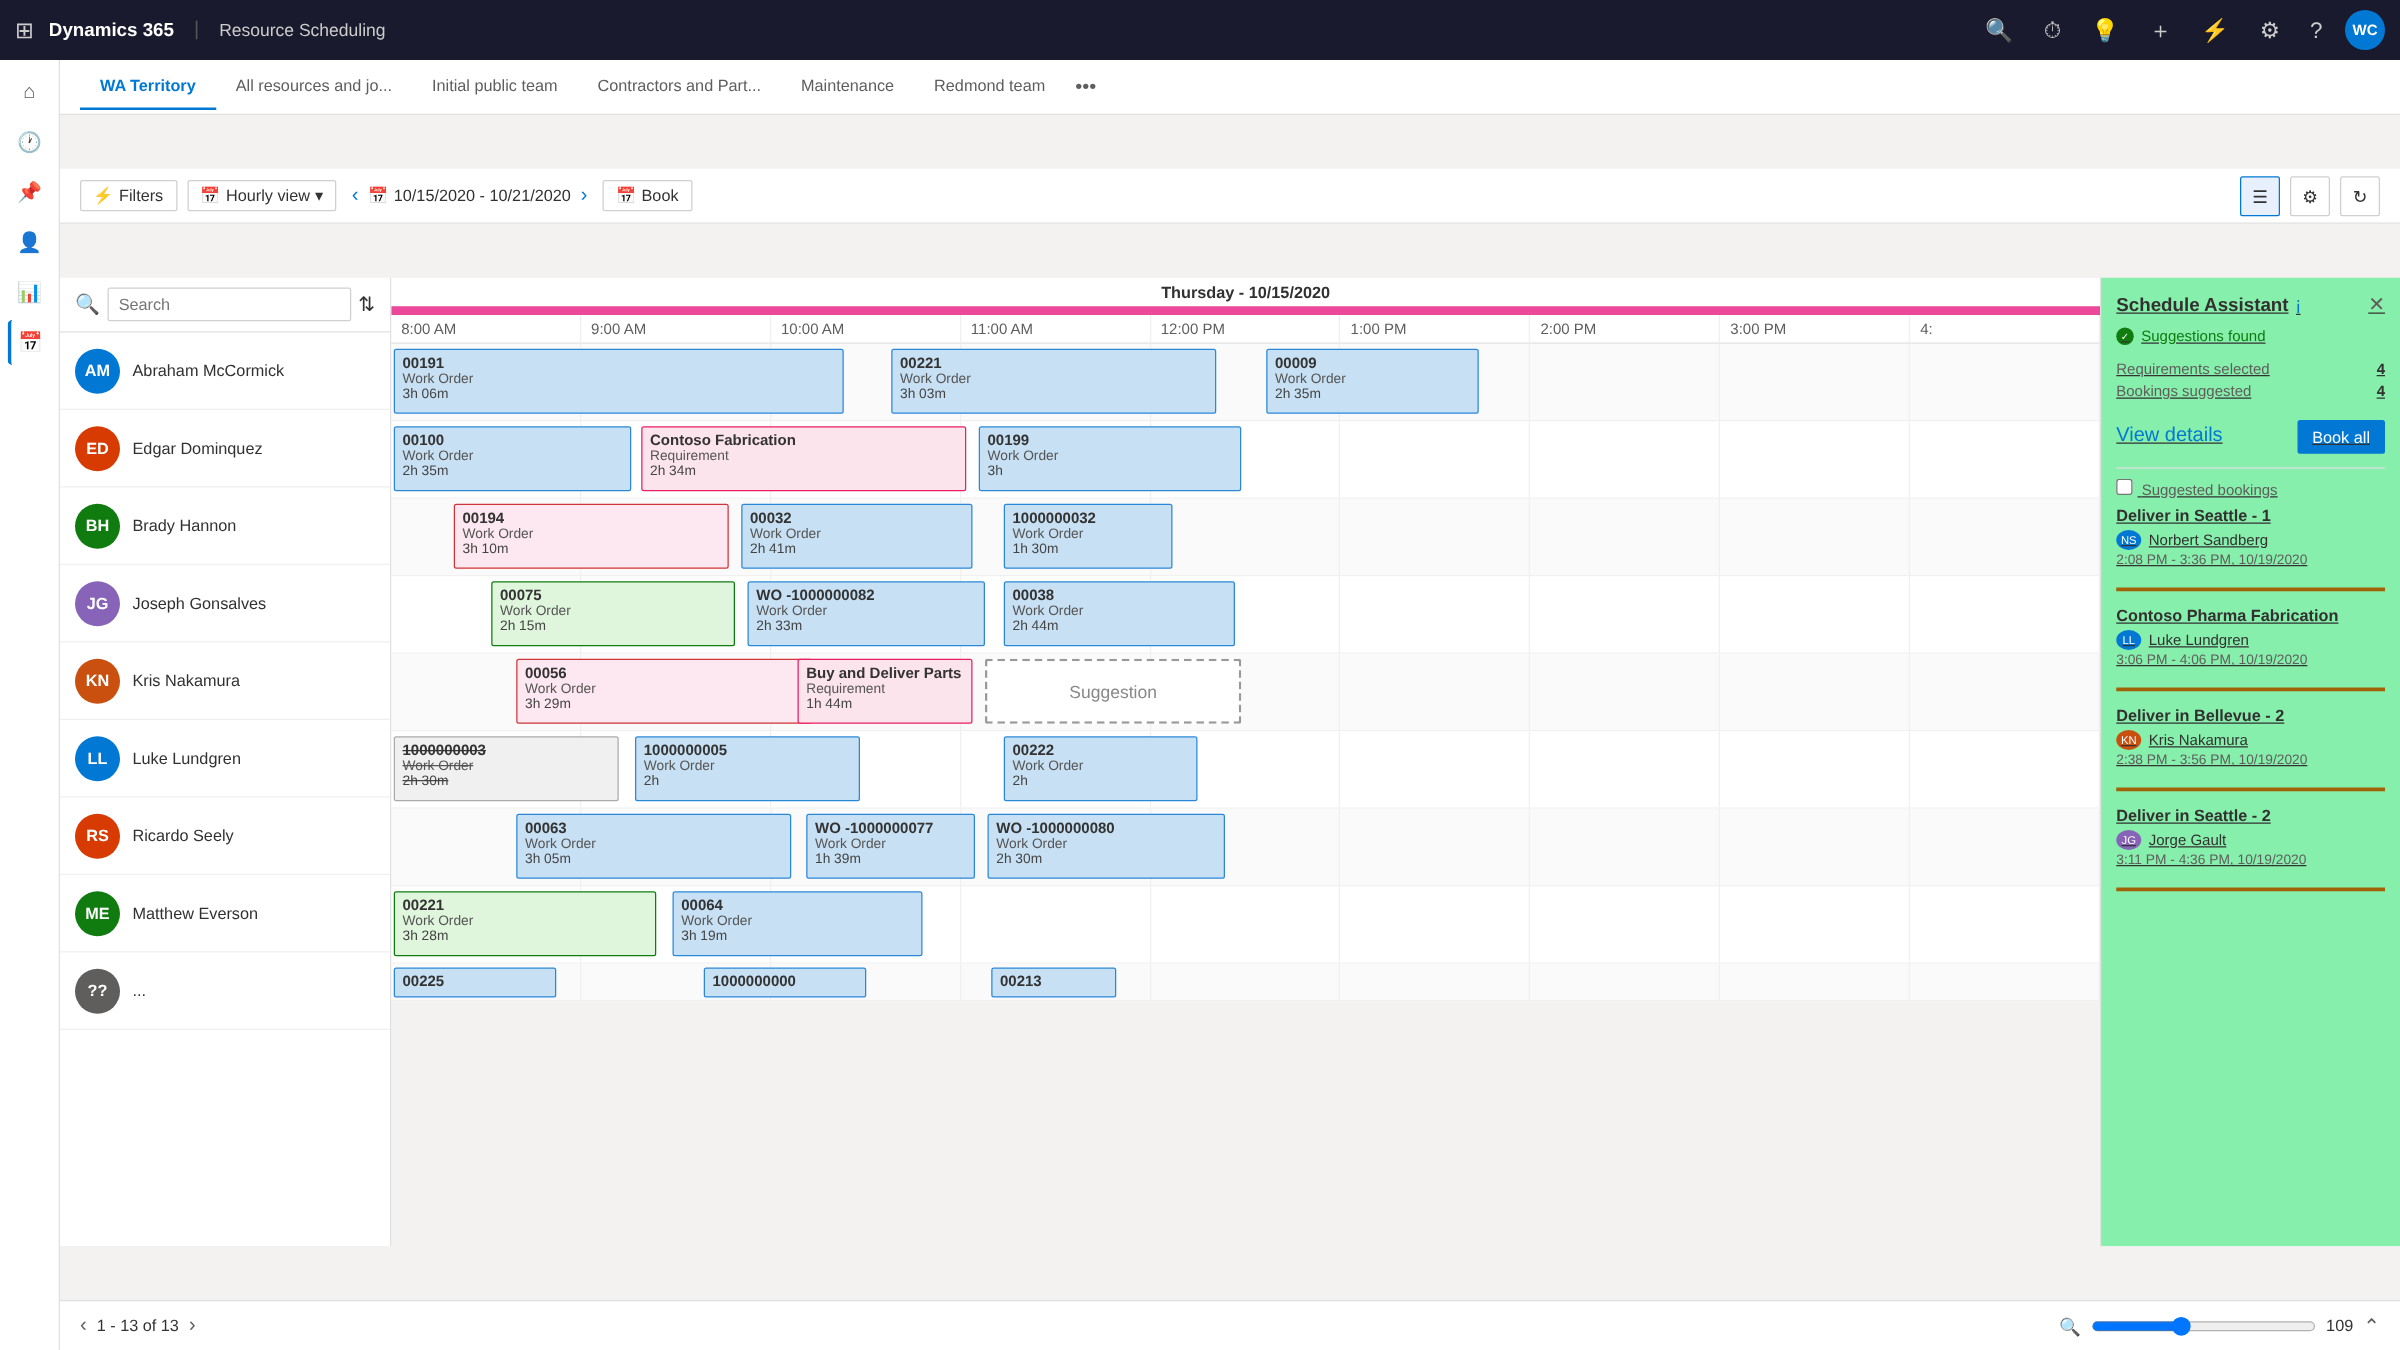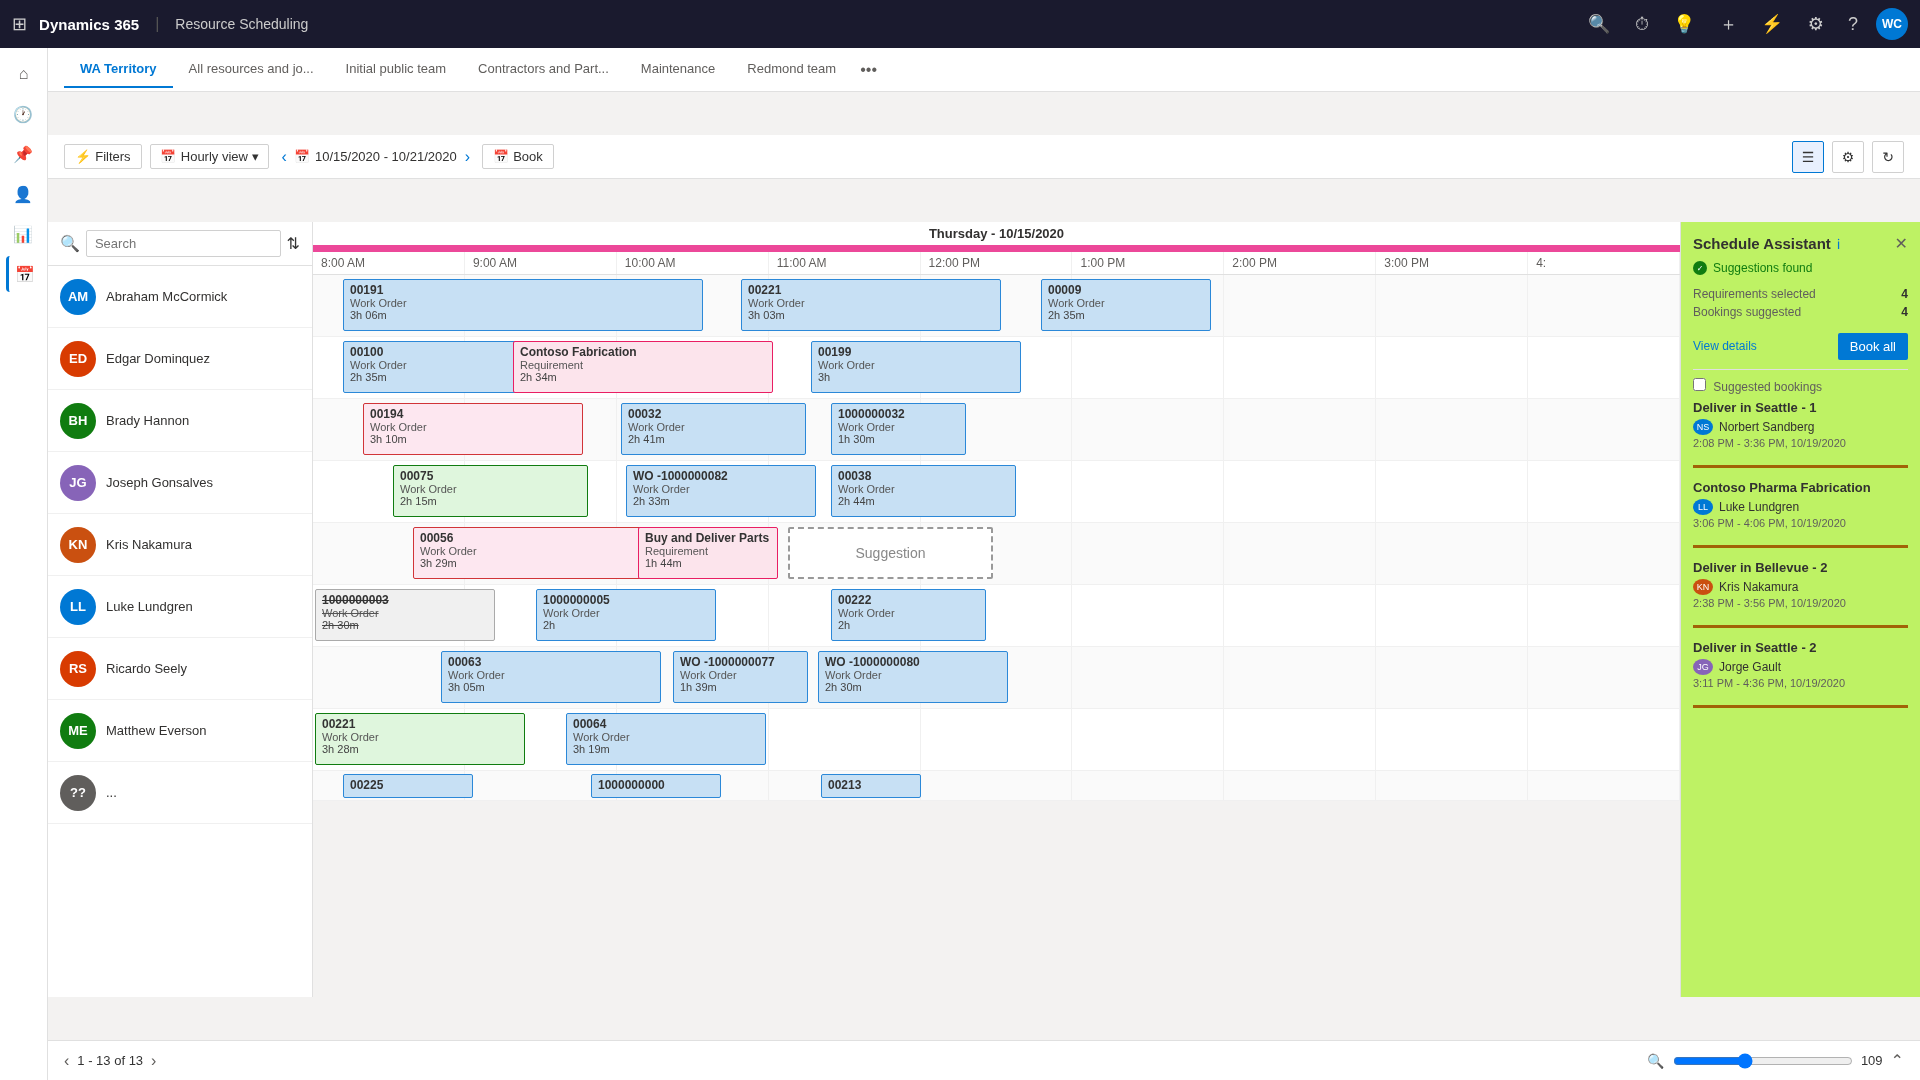--- a/index.html
+++ b/index.html
@@ -134,40 +134,40 @@
     
     .wo-block {
       position: absolute; top: 4px; height: 52px;
       border-radius: 2px; padding: 3px 6px; font-size: 11px;
       cursor: pointer; overflow: hidden; border: 1px solid rgba(0,0,0,0.1);
     }
     .wo-block .wo-id { font-weight: 600; font-size: 12px; }
     .wo-block .wo-type { color: #555; font-size: 11px; }
     .wo-block .wo-duration { font-size: 11px; color: #444; }
 
-    .wo-blue { background: #c7e0f4; border-color: #2b88d8; margin-left: 28px; }
+    .wo-blue { background: #c7e0f4; border-color: #2b88d8; }
     .wo-green { background: #dff6dd; border-color: #107c10; }
     .wo-pink { background: #fde7f0; border-color: #d13438; }
     .wo-gray { background: #f0f0f0; border-color: #aaa; }
     .wo-suggestion { background: #fff; border: 2px dashed #999; color: #888; display: flex; align-items: center; justify-content: center; font-size: 14px; }
     .wo-requirement { background: #fce4ec; border-color: #e91e63; }
 
     
     .sa-panel {
-      width: 240px; background: #bef264; border-left: 1px solid #e0e0e0;
-      display: flex; flex-direction: column; padding: 12px;
+      width: 240px; background: #86efac; border-left: 1px solid #e0e0e0;
+      display: flex; flex-direction: column; padding: 12px; text-decoration: underline;
     }
     .sa-header { display: flex; align-items: center; justify-content: space-between; margin-bottom: 8px; }
     .sa-title { font-size: 15px; font-weight: 600; color: #323130; }
     .sa-close { cursor: pointer; color: #605e5c; font-size: 16px; }
     .sa-status { display: flex; align-items: center; gap: 6px; font-size: 12px; color: #107c10; margin-bottom: 12px; }
     .sa-status-dot { width: 14px; height: 14px; background: #107c10; border-radius: 50%; display: flex; align-items: center; justify-content: center; color: white; font-size: 8px; }
     .sa-meta { font-size: 12px; color: #605e5c; margin-bottom: 4px; display: flex; justify-content: space-between; }
     .sa-meta-value { font-weight: 600; color: #323130; }
-    .sa-view-details { color: #0078d4; font-size: 12px; cursor: pointer; margin: 8px 0; }
+    .sa-view-details { color: #0078d4; font-size: 16px; cursor: pointer; margin: 8px 0; }
     .sa-book-all { background: #0078d4; color: white; border: none; border-radius: 2px; padding: 6px 12px; font-size: 13px; cursor: pointer; }
     .sa-section-title { font-size: 12px; color: #605e5c; margin: 8px 0 6px; border-top: 1px solid #e0e0e0; padding-top: 8px; }
     .sa-booking {
       margin-bottom: 12px; padding-bottom: 16px; border-bottom: 3px solid #a16207;
     }
     .sa-booking-title { font-size: 13px; font-weight: 600; color: #323130; margin-bottom: 4px; }
     .sa-booking-resource { display: flex; align-items: center; gap: 6px; font-size: 12px; color: #323130; margin-bottom: 2px; }
     .sa-booking-time { font-size: 11px; color: #605e5c; }
     .sa-resource-avatar { width: 20px; height: 16px; border-radius: 50%; background: #0078d4; display: flex; align-items: center; justify-content: center; color: white; font-size: 9px; }
 

